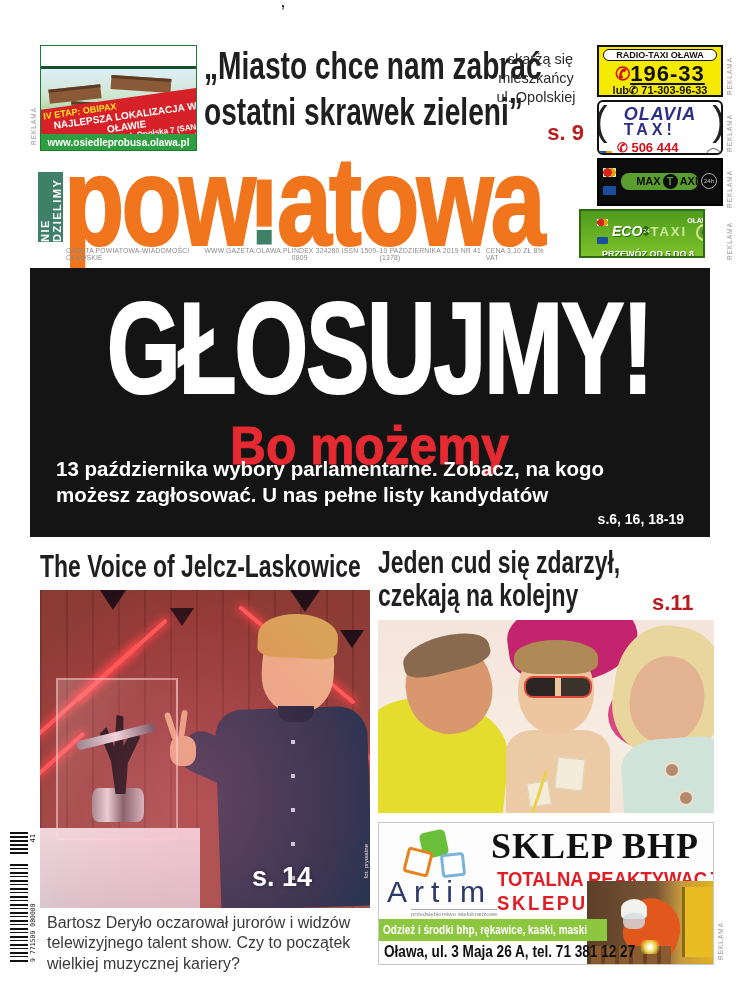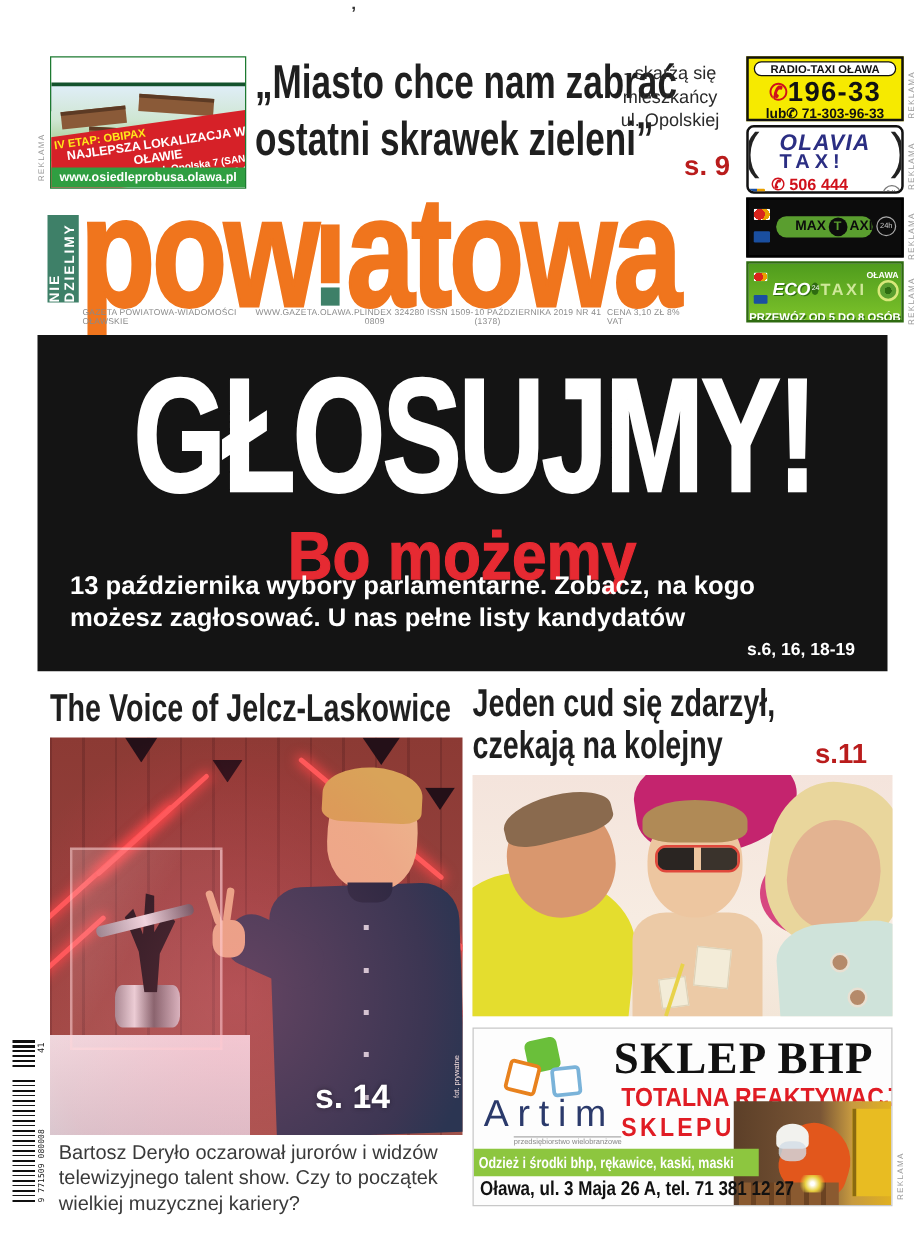--- a/index.html
+++ b/index.html
@@ -74,21 +74,21 @@
     <div>- skarżą się</div>
     <div>mieszkańcy</div>
     <div>ul. Opolskiej</div>
     <div class="pageref" style="font-size:22px;text-align:right;margin-top:12px;">s. 9</div>
   </div>
 
   <div class="abs adbox" style="left:597px;top:45px;width:126px;height:52px;background:#f6ea00;">
     <div style="margin:2px 4px 0;border:1.5px solid #111;border-radius:9px;background:#fff;font-weight:bold;font-size:9px;text-align:center;color:#111;">RADIO-TAXI OŁAWA</div>
     <div style="display:flex;align-items:center;justify-content:center;">
       <span style="color:#d0111b;font-size:18px;font-weight:bold;">✆</span>
-      <span style="font-weight:bold;font-size:22px;color:#111;letter-spacing:1px;">196-33</span>
+      <span style="font-weight:bold;font-size:22px;color:#111;letter-spacing:1px;text-decoration:underline;">196-33</span>
     </div>
     <div style="font-weight:bold;font-size:11px;color:#111;text-align:center;margin-top:-3px;">lub✆ 71-303-96-33</div>
 
   </div>
   <div class="abs v-label" style="left:726px;top:55px;height:40px;">REKLAMA</div>
 
   <div class="abs adbox" style="left:597px;top:100px;width:126px;height:55px;background:#fff;border-radius:6px;">
     <div style="display:flex;align-items:center;justify-content:center;height:38px;">
       <span style="font-size:40px;color:#222;font-weight:normal;line-height:0.8;">(</span>
       <span style="text-align:left;margin:0 16px;">
@@ -115,21 +115,21 @@
         <span style="color:#0c0c0c;font-weight:bold;font-size:11px;">MAX</span>
         <span style="background:#0c0c0c;color:#5a9e2f;border-radius:50%;width:15px;height:15px;font-weight:bold;font-size:10px;display:inline-flex;align-items:center;justify-content:center;margin:0 2px;">T</span>
         <span style="color:#0c0c0c;font-weight:bold;font-size:11px;">AXI</span>
       </span>
       <span style="border:1.5px solid #aaa;border-radius:50%;width:14px;height:14px;font-size:6px;color:#ccc;display:inline-flex;align-items:center;justify-content:center;margin-left:3px;">24h</span>
     </div>
     <div style="color:#fff;font-weight:bold;font-size:19px;text-align:center;letter-spacing:1px;margin-top:2px;">✆695 603 603</div>
   </div>
   <div class="abs v-label" style="left:726px;top:168px;height:40px;">REKLAMA</div>
 
-  <div class="abs adbox" style="left:597px;top:209px;width:126px;height:49px;background:linear-gradient(180deg,#4f9c1d,#7cc22a);border-color:#2e6b10;">
+  <div class="abs adbox" style="left:579px;top:209px;width:126px;height:49px;background:linear-gradient(180deg,#4f9c1d,#7cc22a);border-color:#2e6b10;padding-left:12px;">
     <div style="display:flex;align-items:center;padding:2px 4px 0;">
       <span style="display:inline-block;margin-right:2px;">
         <span class="card" style="background:radial-gradient(circle at 35% 50%,#d8241c 45%,transparent 46%),radial-gradient(circle at 65% 50%,#e8a000 45%,transparent 46%),#fff;width:11px;height:7px;"></span><br>
         <span class="card" style="background:#1a4fa0;width:11px;height:7px;"></span>
       </span>
       <span style="color:#fff;font-weight:bold;font-size:14px;font-style:italic;text-shadow:1px 1px 0 #2e6b10;">ECO</span>
       <span style="background:#2e6b10;color:#fff;border-radius:50%;width:10px;height:10px;font-size:5.5px;display:inline-flex;align-items:center;justify-content:center;margin:0 1px;">24</span>
       <span style="color:#cfe89a;font-weight:bold;font-size:13px;letter-spacing:2px;">TAXI</span>
       <span style="flex:1;text-align:right;">
         <span style="color:#fff;font-weight:bold;font-size:7px;display:block;">OŁAWA</span>

